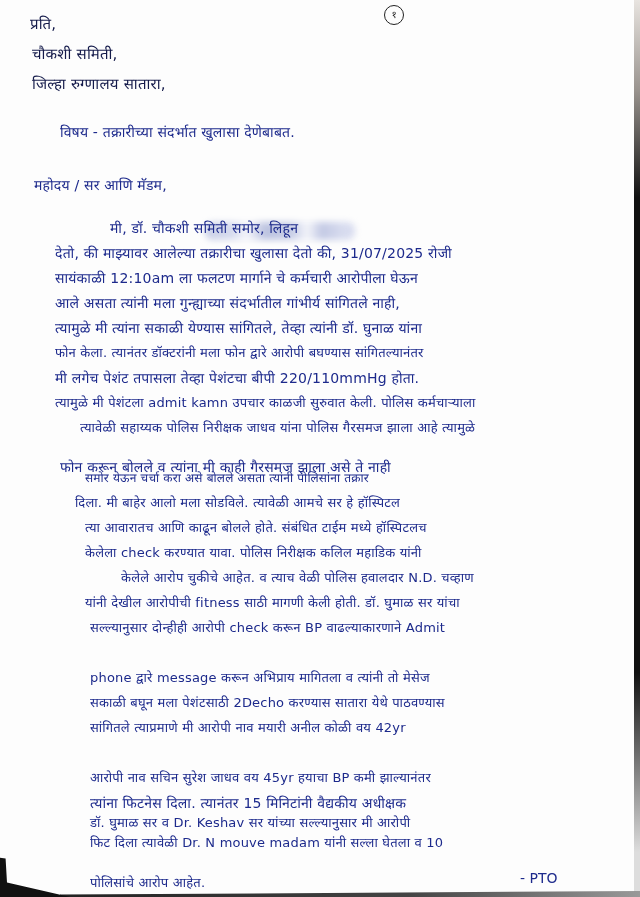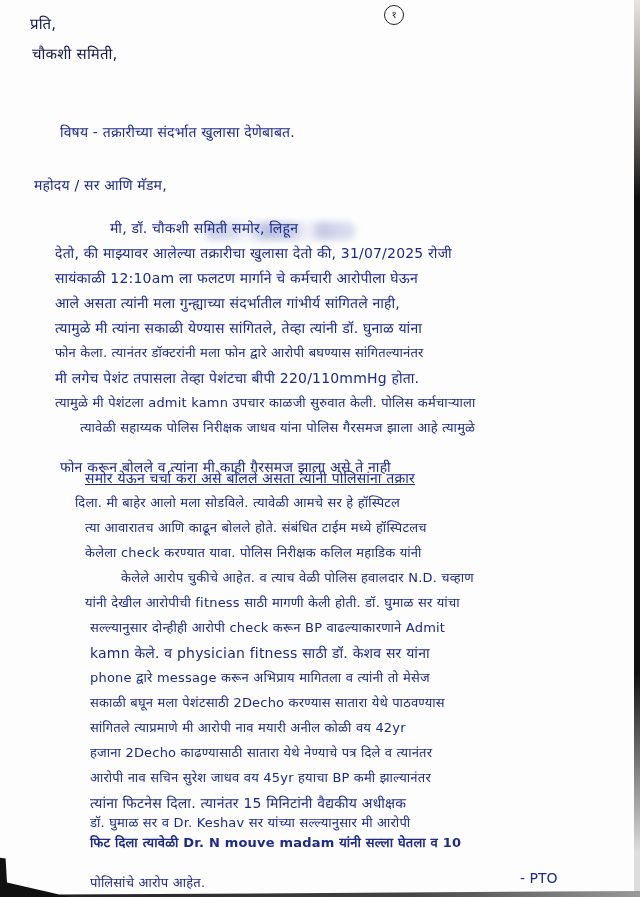--- a/index.html
+++ b/index.html
@@ -77,53 +77,52 @@
   </style>
 </head>
 <body>
 
 <div class="page">
 
   <div class="page-number">१</div>
 
   <div class="line dark" style="left:30px; top:14px;">प्रति,</div>
   <div class="line dark" style="left:32px; top:44px;">चौकशी समिती,</div>
+  <div class="line dark" style="left:32px; top:74px;">जिल्हा रुग्णालय सातारा,</div>
 
   <div class="line" style="left:60px; top:122px; font-size:14px;text-align:right;">विषय -   तक्रारीच्या संदर्भात खुलासा देणेबाबत.</div>
 
   <div class="line" style="left:34px; top:175px; font-size:14px;">महोदय / सर आणि मॅडम,</div>
 
   <div class="blur-redaction"></div>
 
   <div class="line" style="left:110px; top:218px; font-size:14px;">मी, डॉ.                              चौकशी समिती समोर, लिहून</div>
   <div class="line" style="left:55px; top:243px; font-size:14px;">देतो, की माझ्यावर आलेल्या तक्रारीचा खुलासा देतो की, 31/07/2025 रोजी</div>
   <div class="line" style="left:55px; top:268px; font-size:14px;">सायंकाळी 12:10am ला फलटण मार्गाने चे कर्मचारी आरोपीला घेऊन</div>
   <div class="line" style="left:55px; top:293px; font-size:14px;">आले असता त्यांनी मला गुन्ह्याच्या संदर्भातील गांभीर्य सांगितले नाही,</div>
   <div class="line" style="left:55px; top:318px; font-size:14px;">त्यामुळे मी त्यांना सकाळी येण्यास सांगितले, तेव्हा त्यांनी डॉ. घुनाळ यांना</div>
   <div class="line" style="left:55px; top:343px; font-size:13px;">फोन केला. त्यानंतर डॉक्टरांनी मला फोन द्वारे आरोपी बघण्यास सांगितल्यानंतर</div>
   <div class="line" style="left:55px; top:368px; font-size:14px;">मी लगेच पेशंट तपासला तेव्हा पेशंटचा बीपी 220/110mmHg होता.</div>
   <div class="line" style="left:55px; top:393px; font-size:13px;">त्यामुळे मी पेशंटला admit kamn उपचार काळजी सुरुवात केली. पोलिस कर्मचाऱ्याला</div>
   <div class="line" style="left:80px; top:418px; font-size:13px;">त्यावेळी सहाय्यक पोलिस निरीक्षक जाधव यांना पोलिस गैरसमज झाला आहे त्यामुळे</div>
   <div class="line" style="left:60px; top:457px; font-size:14px;">फोन करून बोलले व त्यांना मी काही गैरसमज झाला असे ते नाही</div>
-  <div class="line" style="left:85px; top:468px; font-size:14px;text-decoration:underline;">समोर येऊन चर्चा करा असे बोलले असता त्यांनी पोलिसांना तक्रार</div>
+  <div class="line" style="left:85px; top:468px; font-size:12px;">समोर येऊन चर्चा करा असे बोलले असता त्यांनी पोलिसांना तक्रार</div>
   <div class="line" style="left:75px; top:493px; font-size:13px;">दिला. मी बाहेर आलो मला सोडविले. त्यावेळी आमचे सर हे हॉस्पिटल</div>
   <div class="line" style="left:85px; top:518px; font-size:13px;">त्या आवारातच आणि काढून बोलले होते. संबंधित टाईम मध्ये हॉस्पिटलच</div>
   <div class="line" style="left:85px; top:543px; font-size:13px;">केलेला check करण्यात यावा. पोलिस निरीक्षक कलिल महाडिक यांनी</div>
   <div class="line" style="left:85px; top:568px; font-size:13px;margin-left:36px;">केलेले आरोप चुकीचे आहेत. व त्याच वेळी पोलिस हवालदार N.D. चव्हाण</div>
   <div class="line" style="left:85px; top:593px; font-size:13px;">यांनी देखील आरोपीची fitness साठी मागणी केली होती. डॉ. घुमाळ सर यांचा</div>
   <div class="line" style="left:90px; top:618px; font-size:13px;">सल्ल्यानुसार दोन्हीही आरोपी check करून BP वाढल्याकारणाने Admit</div>
-  <div class="line" style="left:90px; top:643px; font-size:14px;">kamn केले. व physician fitness साठी डॉ. केशव सर यांना</div>
   <div class="line" style="left:90px; top:668px; font-size:13px;">phone द्वारे message करून अभिप्राय मागितला व त्यांनी तो मेसेज</div>
   <div class="line" style="left:90px; top:693px; font-size:13px;">सकाळी बघून मला पेशंटसाठी 2Decho करण्यास सातारा येथे पाठवण्यास</div>
   <div class="line" style="left:90px; top:718px; font-size:13px;">सांगितले त्याप्रमाणे मी आरोपी नाव मयारी अनील कोळी वय 42yr</div>
-  <div class="line" style="left:90px; top:743px; font-size:13px;">हजाना 2Decho काढण्यासाठी सातारा येथे नेण्याचे पत्र दिले व त्यानंतर</div>
   <div class="line" style="left:90px; top:768px; font-size:13px;">आरोपी नाव सचिन सुरेश जाधव वय 45yr हयाचा BP कमी झाल्यानंतर</div>
   <div class="line" style="left:90px; top:793px; font-size:14px;">त्यांना फिटनेस दिला. त्यानंतर 15 मिनिटांनी वैद्यकीय अधीक्षक</div>
   <div class="line" style="left:90px; top:813px; font-size:13px;">डॉ. घुमाळ सर व Dr. Keshav सर यांच्या सल्ल्यानुसार मी आरोपी</div>
-  <div class="line" style="left:90px; top:833px; font-size:13px;font-weight:bold;">फिट दिला त्यावेळी Dr. N mouve madam यांनी सल्ला घेतला व 10</div>
+  <div class="line" style="left:90px; top:833px; font-size:13px;">फिट दिला त्यावेळी Dr. N mouve madam यांनी सल्ला घेतला व 10</div>
   <div class="line" style="left:90px; top:873px; font-size:13px;">पोलिसांचे आरोप आहेत.</div>
 
   <div class="pto">- PTO</div>
 
   <div class="right-edge"></div>
   <div class="bottom-edge"></div>
   <div class="bottom-left-shadow"></div>
 </div>
 
 </body></html>

